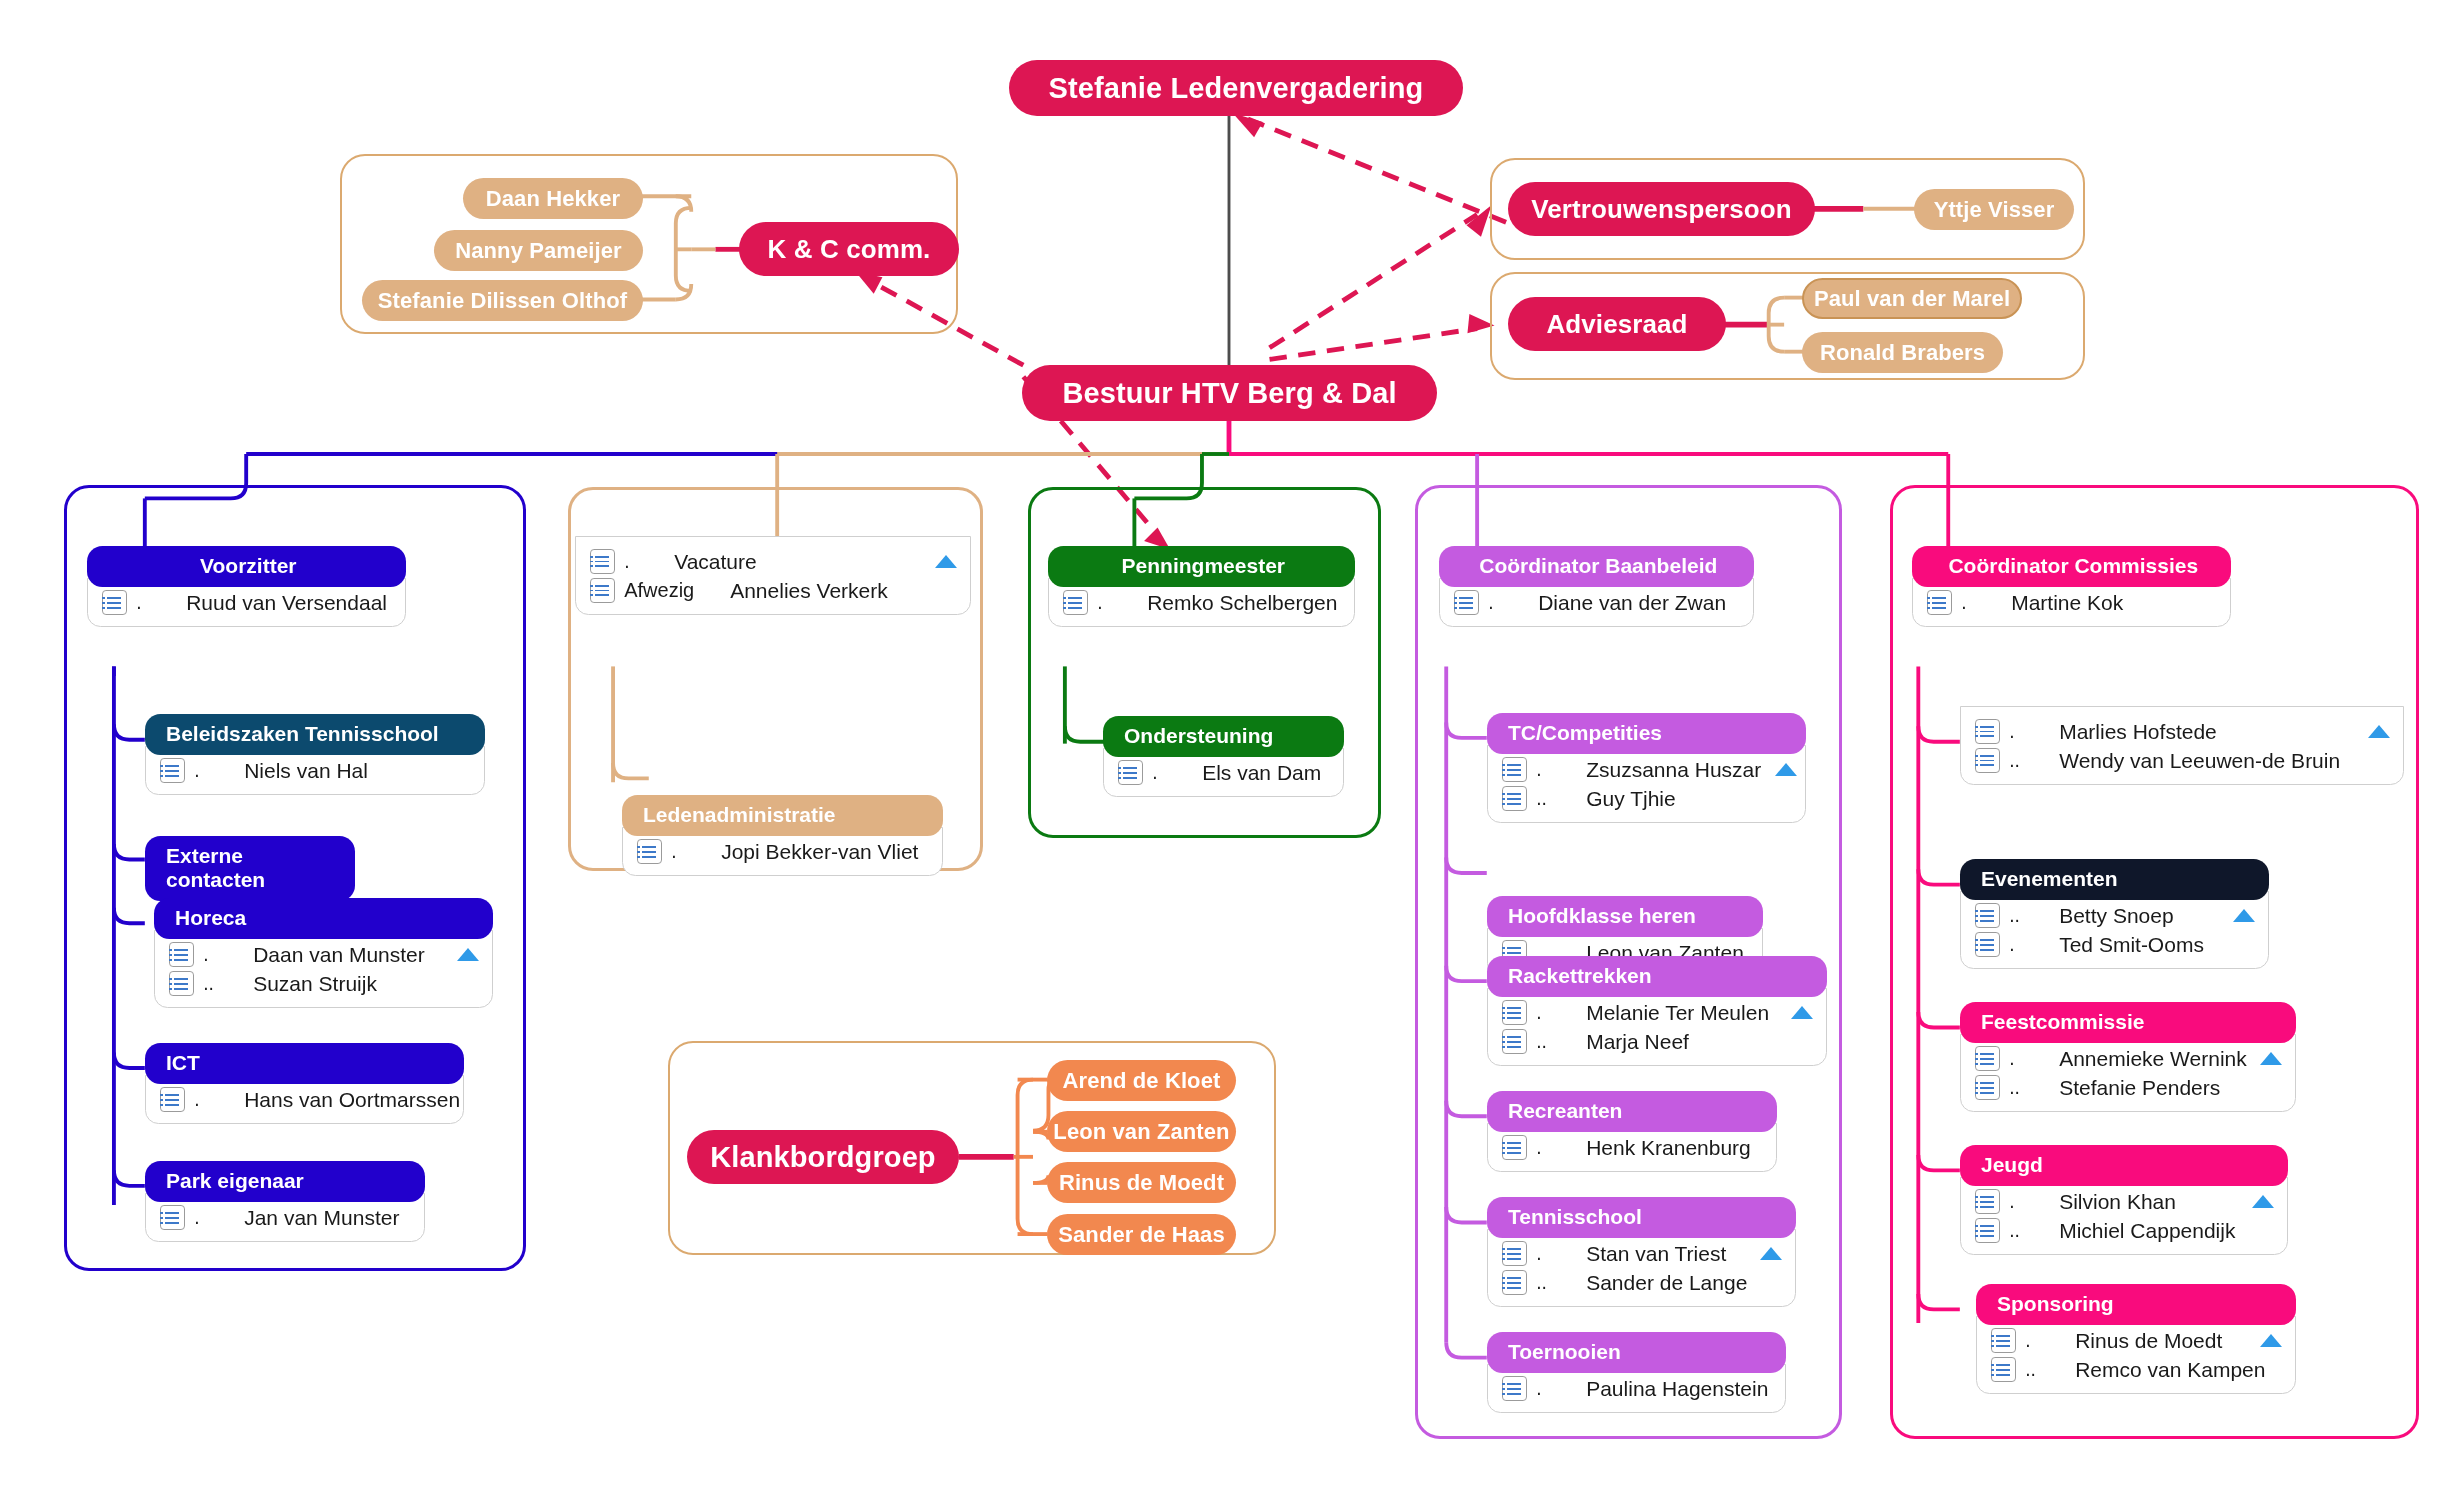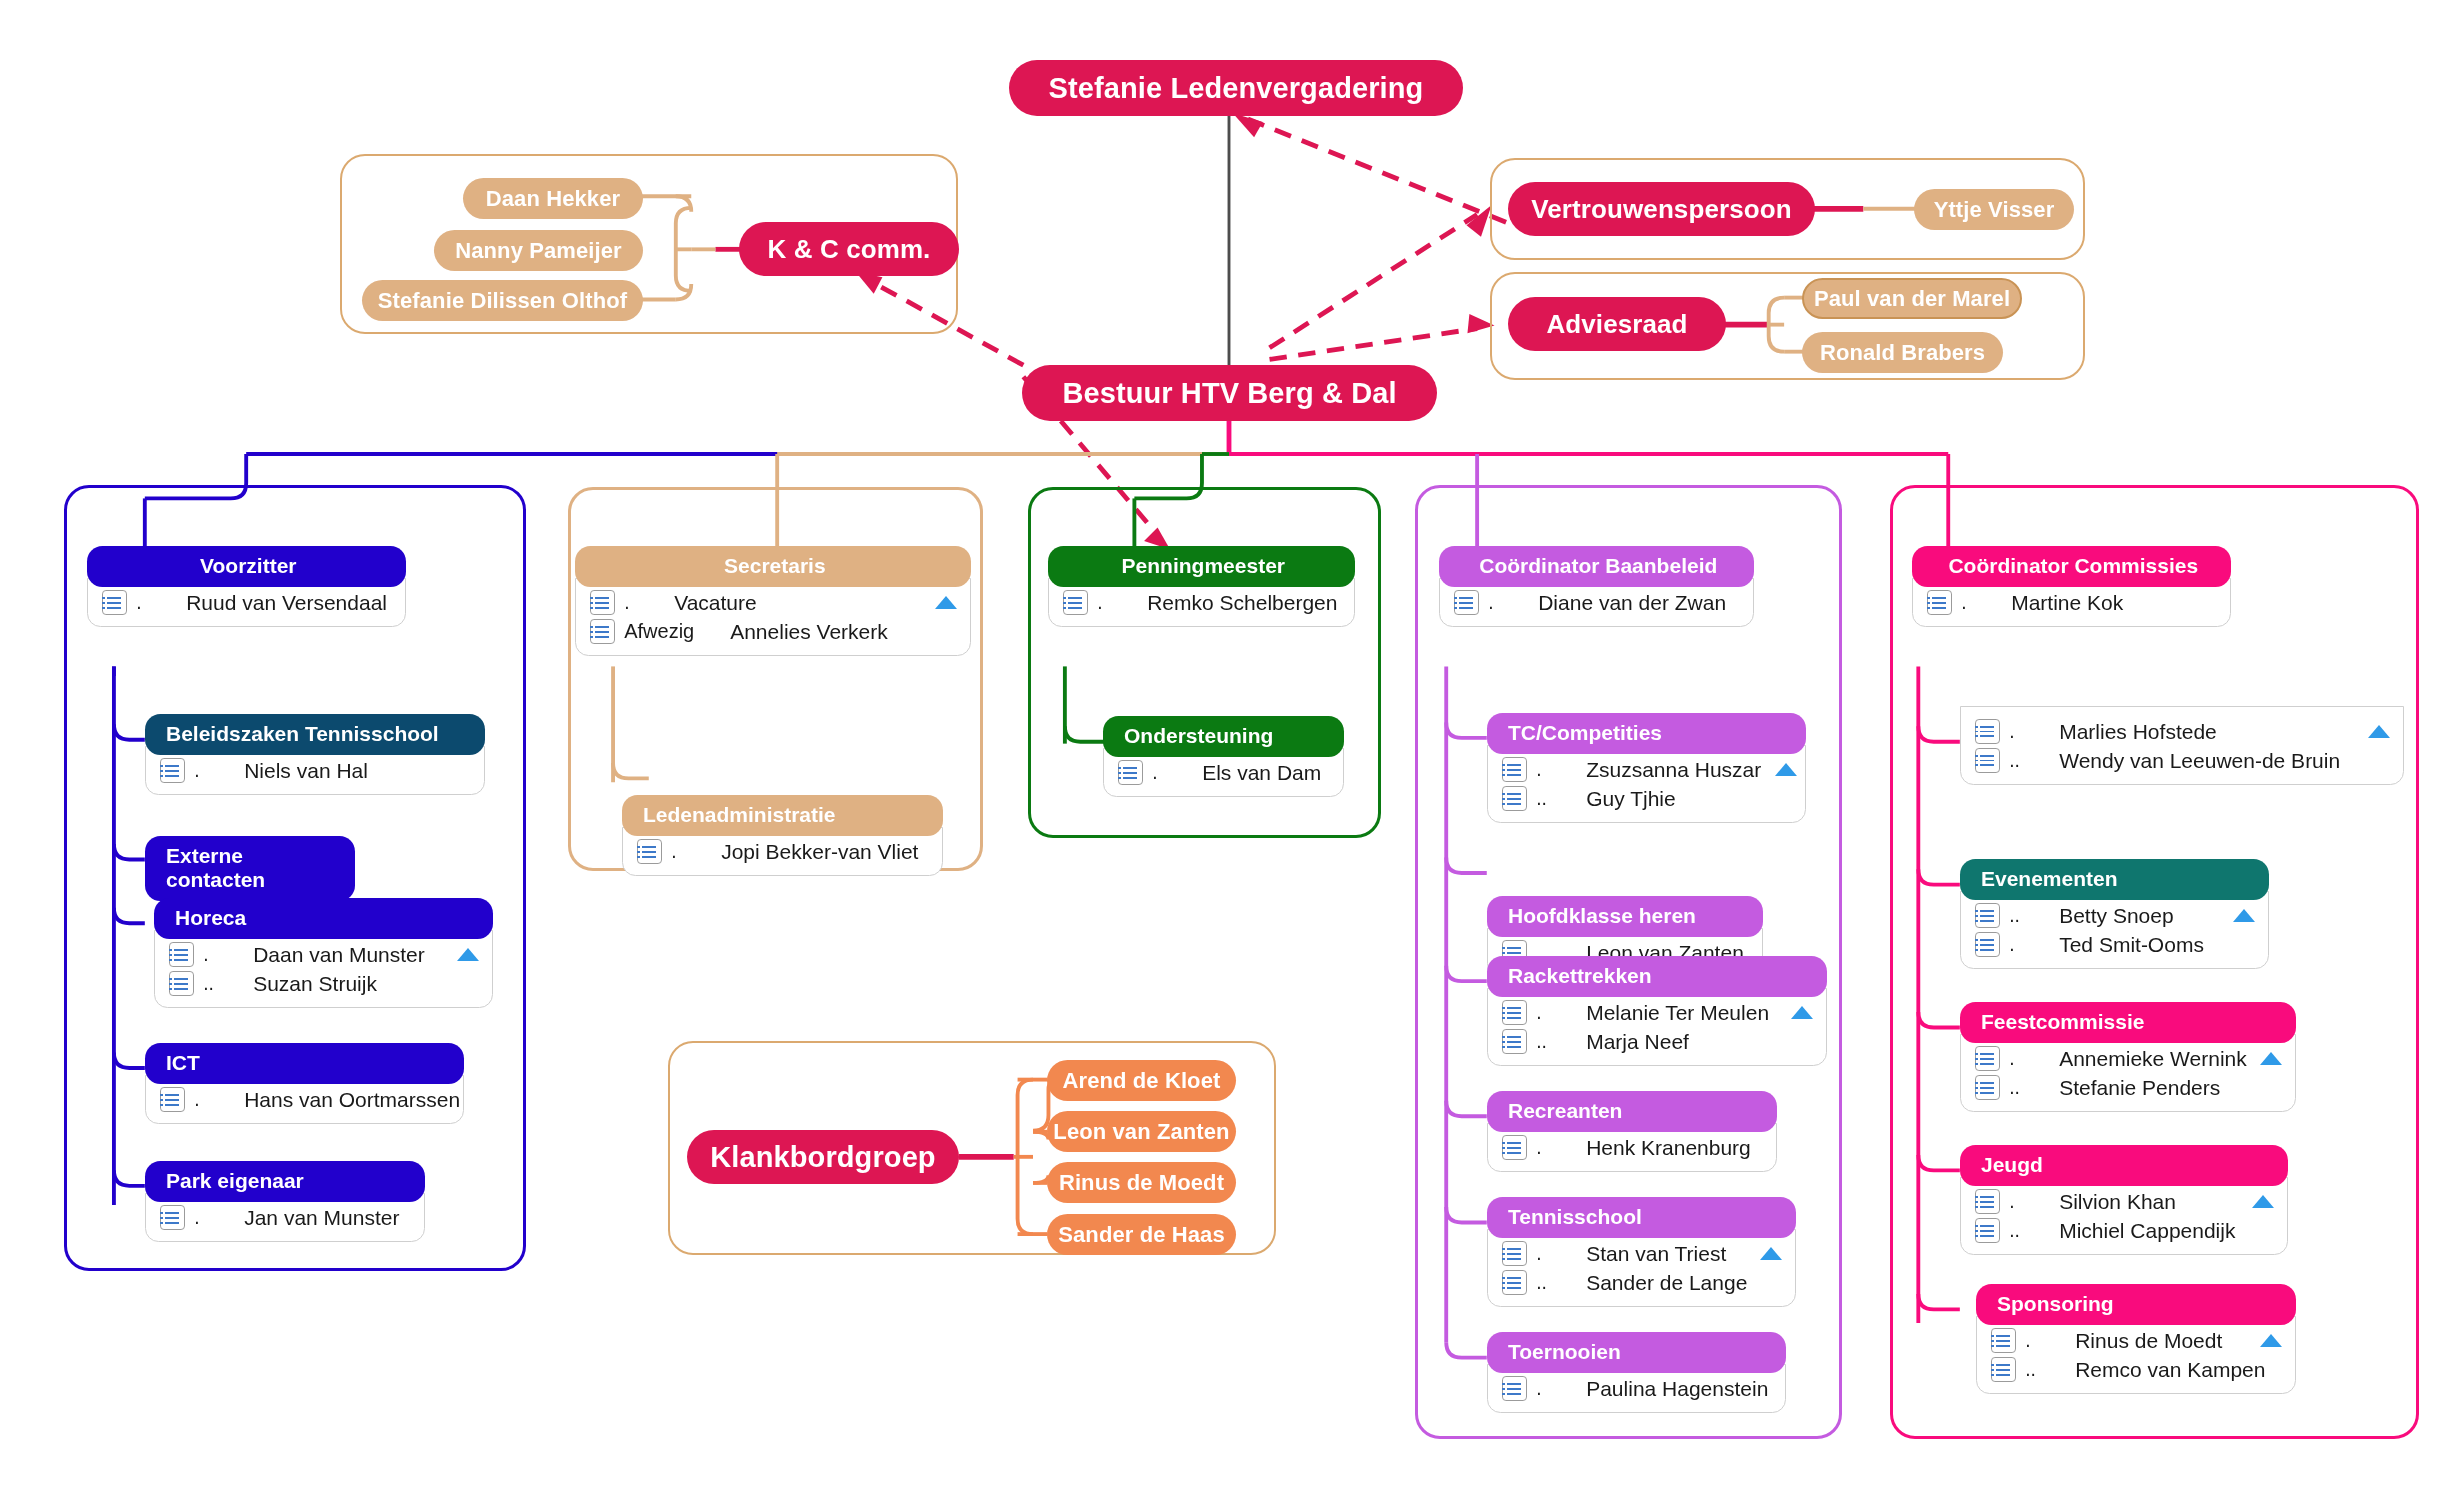--- a/index.html
+++ b/index.html
@@ -342,21 +342,20 @@
               <i></i>
               <i></i>
             </span>
             <span class="dots">.</span>
             <span class="nm">Jan van Munster</span>
             <span class="tri hidden"></span>
           </div>
         </div>
       </div>
       <div class="card" style="left: 575px; top: 546px; width: 396px;">
-        <div class="hdr" style="background: rgb(223, 177, 131);">Secretaris</div>
         <div class="body" style="border-color: rgb(207, 207, 207);">
           <div class="row">
             <span class="licon">
               <i></i>
               <i></i>
               <i></i>
             </span>
             <span class="dots">.</span>
             <span class="nm">Vacature</span>
             <span class="tri"></span>
@@ -586,21 +585,21 @@
               <i></i>
               <i></i>
             </span>
             <span class="dots">..</span>
             <span class="nm">Wendy van Leeuwen-de Bruin</span>
             <span class="tri hidden"></span>
           </div>
         </div>
       </div>
       <div class="card" style="left: 1960px; top: 859px; width: 309px;">
-        <div class="hdr leftish" style="background: #0f766e; text-align: left;">Evenementen</div>
+        <div class="hdr leftish" style="background: #0f172a; text-align: left;">Evenementen</div>
         <div class="body" style="border-color: rgb(207, 207, 207);">
           <div class="row">
             <span class="licon">
               <i></i>
               <i></i>
               <i></i>
             </span>
             <span class="dots">..</span>
             <span class="nm">Betty Snoep</span>
             <span class="tri"></span>

